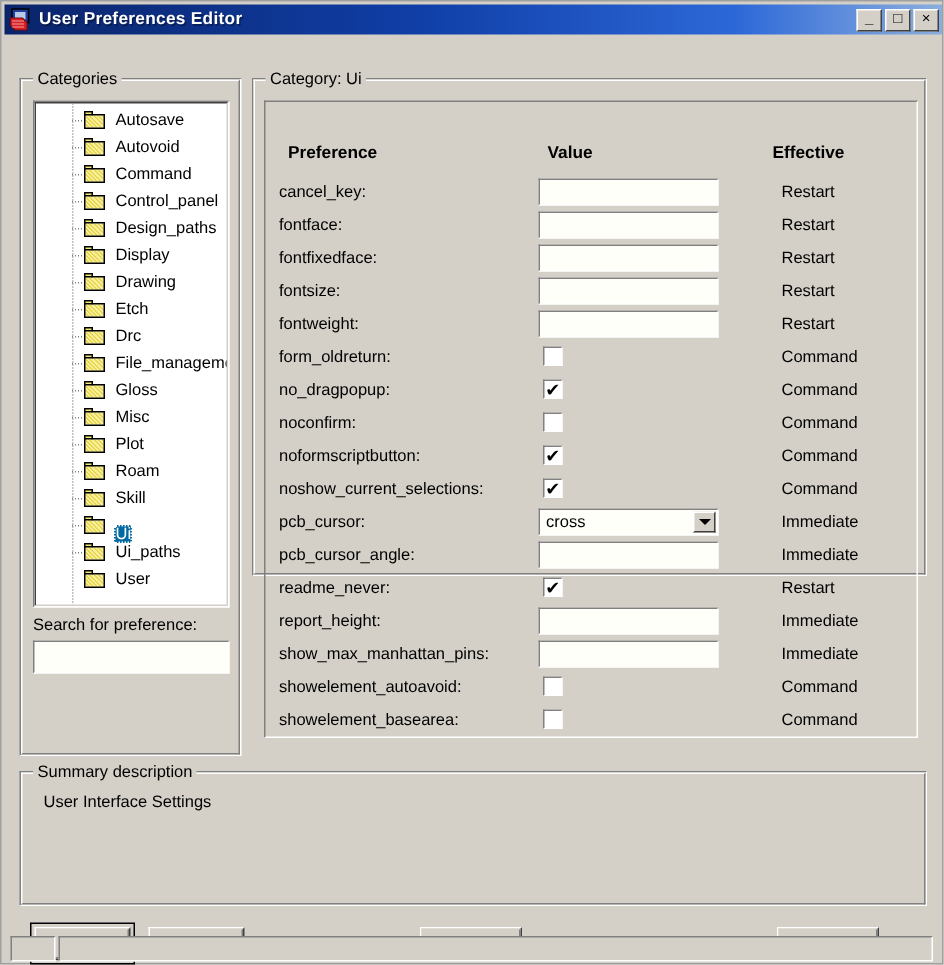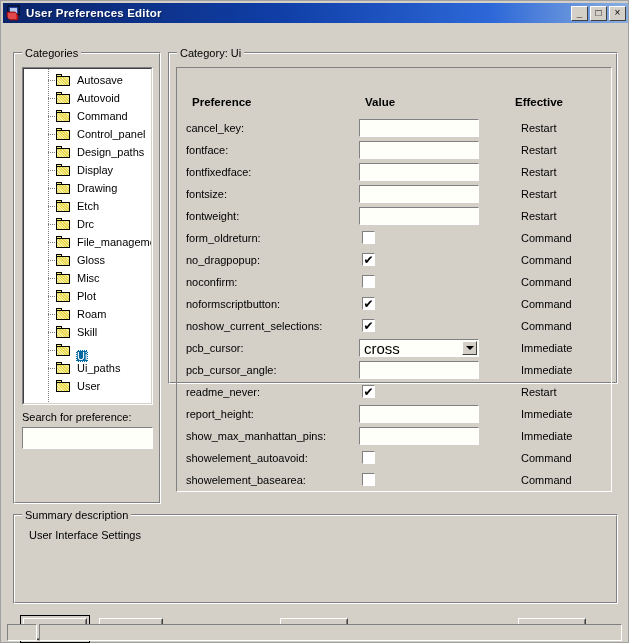--- a/index.html
+++ b/index.html
@@ -187,21 +187,21 @@
     font-size: 12px; line-height: 1; color: #000;
   }
   .val-combo {
     position: absolute; left: 182px; top: 1px;
     width: 120px; height: 18px;
     background: #fffffa;
     border: 1px solid #808080;
     border-right-color: #ffffff; border-bottom-color: #ffffff;
     box-sizing: border-box; display: flex; align-items: center;
   }
-  .val-combo .txt { padding-left: 4px; font-size: 15px; flex: 1; }
+  .val-combo .txt { padding-left: 4px; font-size: 11px; flex: 1; }
   .val-combo .arrow {
     width: 15px; height: 14px; margin-right: 1px; flex: none;
     background: #d4d0c8;
     border-top: 1px solid #ffffff; border-left: 1px solid #ffffff;
     border-right: 1px solid #404040; border-bottom: 1px solid #404040;
     position: relative; box-sizing: border-box;
   }
   .val-combo .arrow i {
     position: absolute; left: 50%; top: 50%;
     margin-left: -4px; margin-top: -2px;

